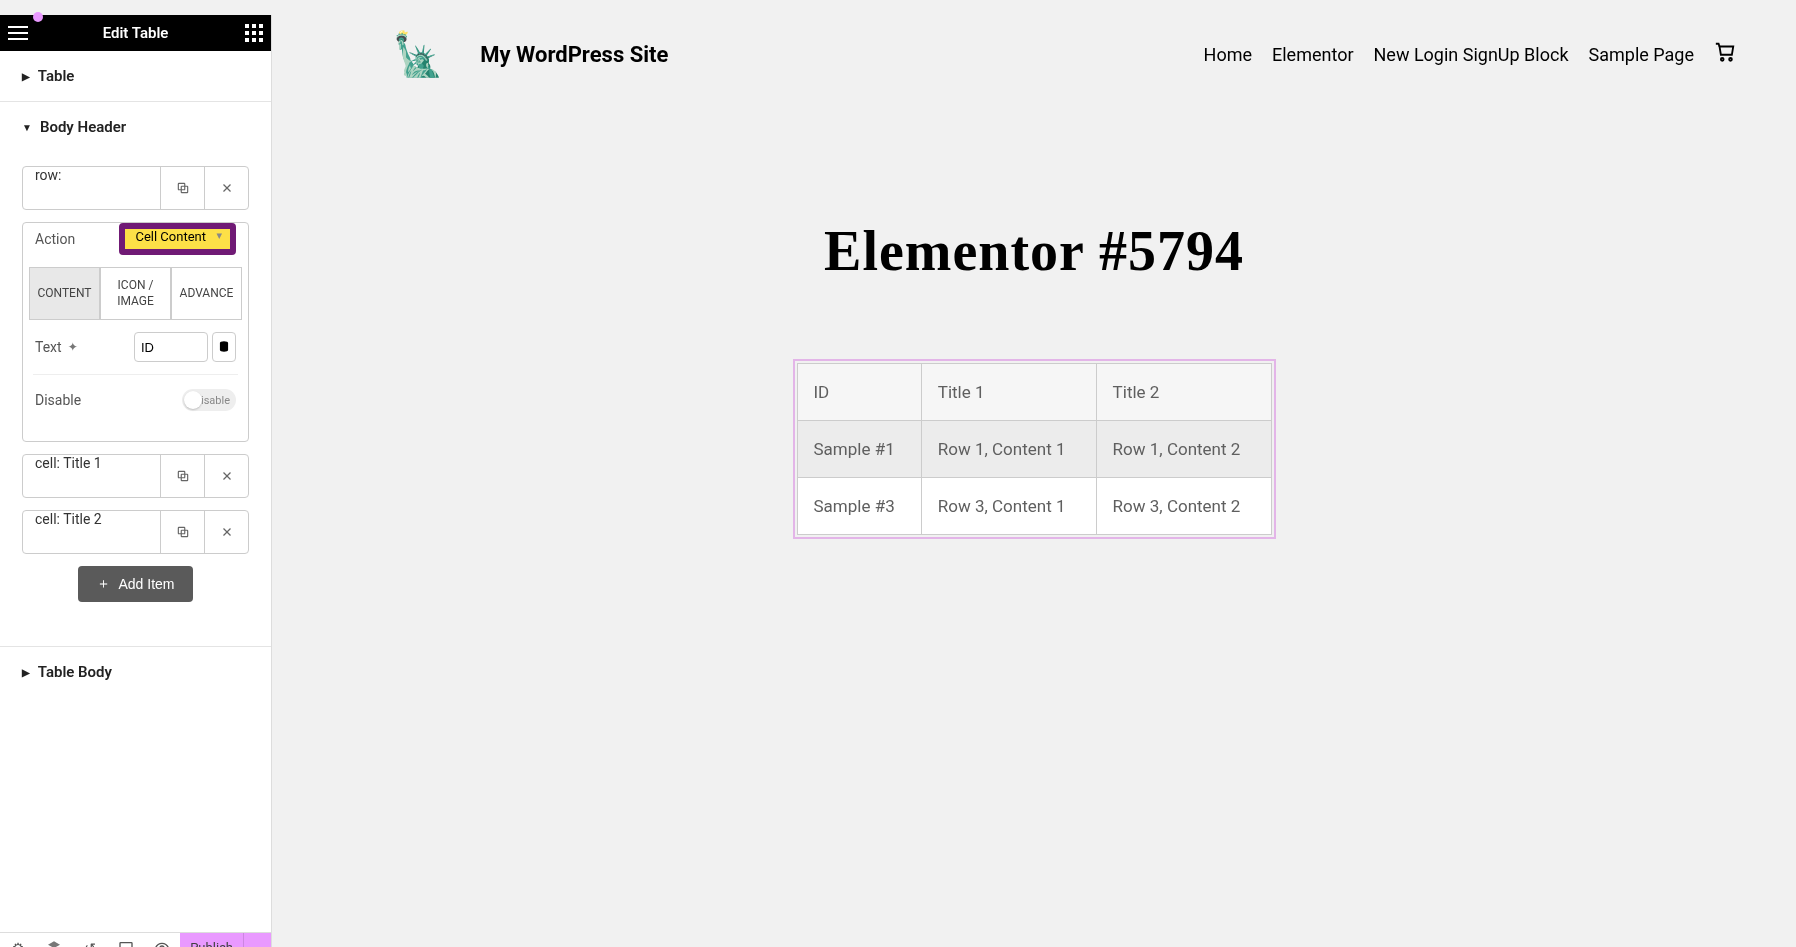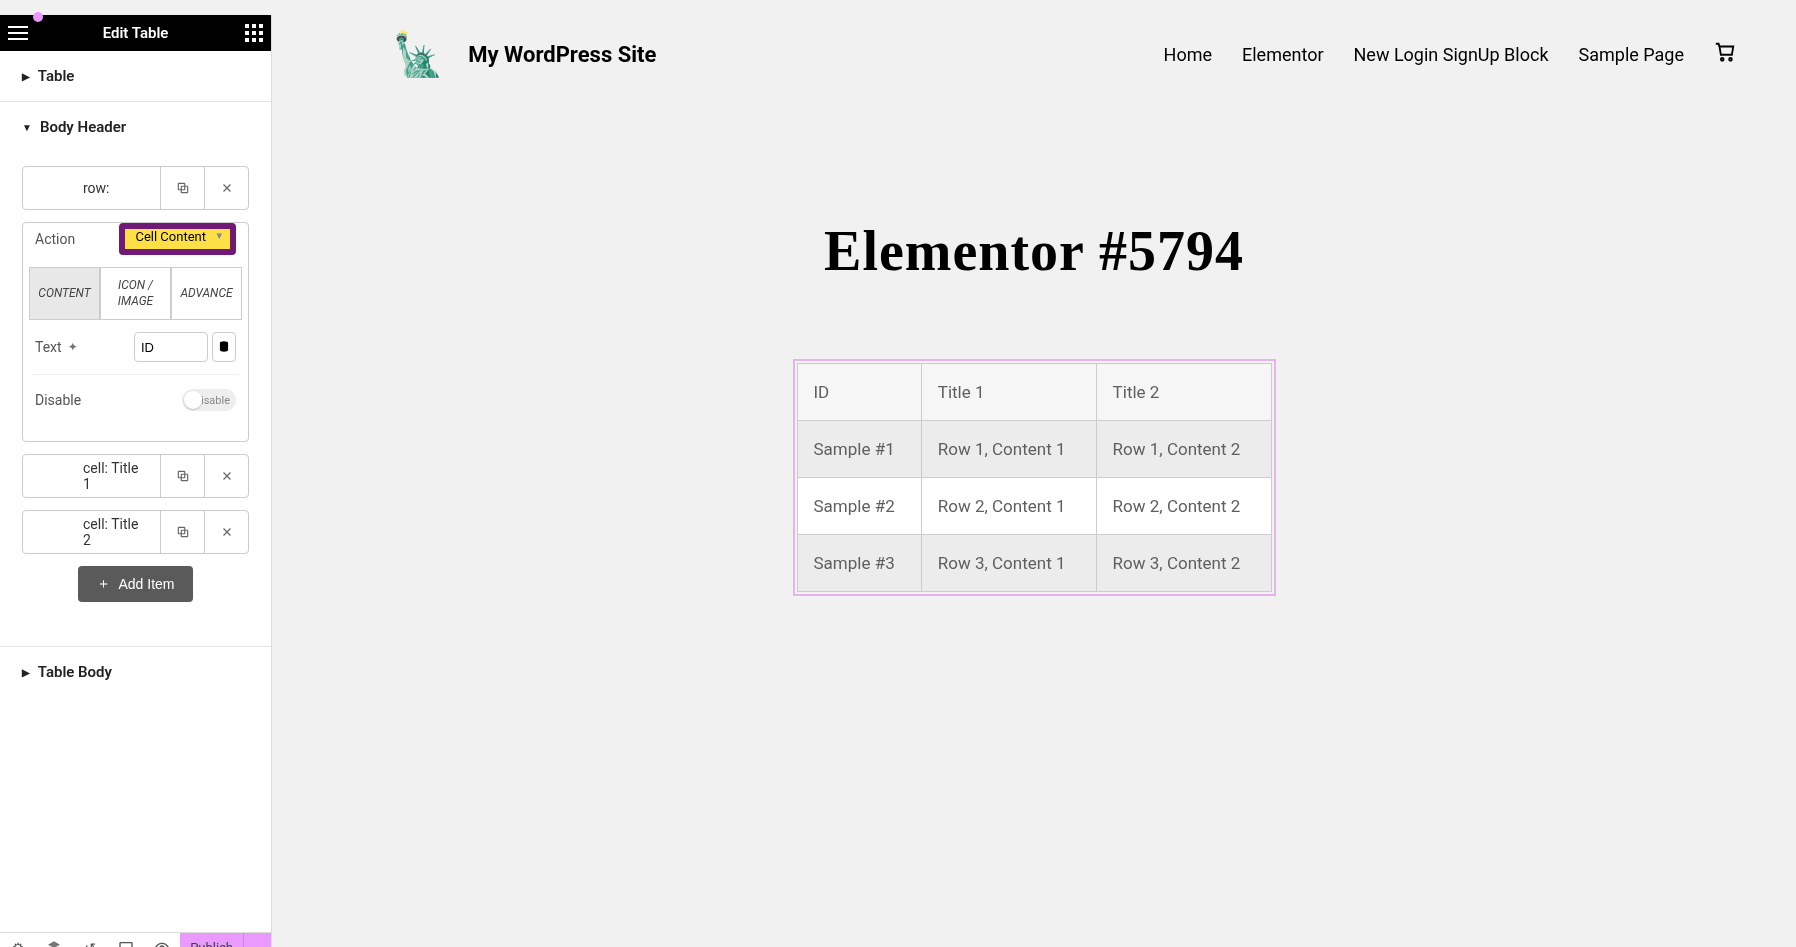--- a/index.html
+++ b/index.html
@@ -14,32 +14,32 @@
 .grid-icon { width: 18px; height: 18px; display: grid; grid-template-columns:repeat(3,4px); grid-template-rows:repeat(3,4px); gap:3px; cursor:pointer;}
 .grid-icon span { background:#fff; }
 .pink-dot { position:absolute; top:-3px; left:33px; width:10px; height:10px; border-radius:50%; background:#e999ff; }
 
 .panel-body { flex:1; overflow-y:auto; padding-bottom:10px; }
 .section-header { display:flex; align-items:center; padding:16px 22px; font-weight:600; font-size:15px; color:#222; cursor:pointer; }
 .section-header .caret { margin-right:8px; font-size:10px; }
 .section-sep { height:1px; background:#e4e4e4; margin:0; }
 
 .hdr-items { padding: 14px 22px; }
-.item-bar { border:1px solid #ccc; border-radius:4px; height:44px; display:flex; align-items:center; margin-bottom:12px; background:#fff;padding-left:48px; }
+.item-bar { border:1px solid #ccc; border-radius:4px; height:44px; display:flex; align-items:flex-start; margin-bottom:12px; background:#fff; }
 .item-bar .label { flex:1; padding:0 12px; font-size:14px; color:#333; }
 .item-bar .btn { width:44px; height:100%; border-left:1px solid #ccc; display:flex; align-items:center; justify-content:center; cursor:pointer; color:#666; }
 .item-expanded { border:1px solid #ccc; border-radius:4px; padding:0 0 18px 0; margin-bottom:12px; }
 .item-expanded .item-bar { border:none; border-bottom:1px solid #ccc; border-radius:0; margin-bottom:12px; }
 
 .ctrl-row { display:flex; align-items:center; justify-content:space-between; padding:0 12px; margin-bottom:12px; }
 .ctrl-label { font-size:14px; color:#555; display:flex; align-items:center; gap:6px;}
 .select-box { border:6px solid #701a75; border-radius:4px; height:32px; padding:0 24px 0 10px; font-size:13px; background:#fde047; position:relative; display:flex; align-items:flex-start; cursor:pointer; }
 .select-box::after { content:"▾"; position:absolute; right:8px; color:#888; font-size:11px;}
 
-.tab-row { display:flex; margin:7px 6px 12px 6px;font-style:italic; }
+.tab-row { display:flex; margin:7px 6px 12px 6px; }
 .tab { flex:1; border:1px solid #ccc; padding:10px 4px; text-align:center; font-size:12px; color:#444; background:#fff; cursor:pointer; line-height:1.3; display:flex; align-items:center; justify-content:center;}
 .tab.active { background:#e8e8e8; }
 
 .text-input { border:1px solid #ccc; border-radius:4px; height:30px; width:74px; padding:0 6px; font-size:13px; }
 .db-icon { width:24px; height:30px; border:1px solid #ccc; border-radius:4px; display:flex; align-items:center; justify-content:center; margin-left:4px; cursor:pointer;}
 
 .divider-thin { height:1px; background:#eee; margin:6px 10px 14px 10px;}
 
 .toggle { width:54px; height:22px; background:#eee; border-radius:11px; position:relative; display:flex; align-items:center; justify-content:flex-end; padding-right:6px; font-size:11px; color:#888; }
 .toggle::before { content:""; position:absolute; left:2px; top:2px; width:18px; height:18px; background:#fff; border-radius:50%; box-shadow:0 1px 2px rgba(0,0,0,0.2);}
@@ -51,22 +51,22 @@
 .publish { flex:0 0 auto; background:#e999ff; display:flex; align-items:center; padding:0 10px; font-size:13px; color:#404040; cursor:pointer; margin-left:auto; }
 .publish-caret{ background:#e999ff; width:28px; display:flex; align-items:center; justify-content:center; border-left:1px solid rgba(0,0,0,0.12); cursor:pointer;}
 
 
 .collapse-handle { position:absolute; left:272px; top:50%; transform:translateY(-50%); width:14px; height:44px; background:#fff; border:1px solid #ddd; border-left:none; border-radius:0 4px 4px 0; display:flex; align-items:center; justify-content:center; font-size:10px; color:#888; cursor:pointer;}
 
 
 .preview { position:absolute; left:272px; top:0; right:0; bottom:0; background:#f1f1f1; overflow:auto; }
 .site-header { display:flex; align-items:center; padding: 30px 60px 20px 120px; gap:24px; }
 .logo { font-size:42px; }
-.site-title { font-weight:700; font-size:22px; color:#000; }
-.nav { margin-left:auto; display:flex; gap:30px; align-items:center; }
+.site-title { font-weight:700; font-size:22px; color:#000;margin-left:12px; }
+.nav { margin-left:auto; display:flex; gap:20px; align-items:center; }
 .nav a { color:#000; text-decoration:none; font-size:18px; }
 .cart-icon { font-size:20px; color:#000; }
 
 .page-title { text-align:center; font-family: Georgia, "Times New Roman", serif; font-size:56px; font-weight:700; margin-top:120px; letter-spacing:1px; }
 
 .table-wrap { margin:80px auto 0; width:475px; outline:2px solid #e3b5e8; outline-offset:2px;}
 table.widget-table { border-collapse:collapse; width:100%; }
 table.widget-table th, table.widget-table td { border:1px solid #ccc; padding:18px 16px; text-align:left; font-size:17px; color:#5f5f5f; font-weight:400;}
 table.widget-table thead th { background:#f6f6f6; }
 table.widget-table tbody tr:nth-child(odd) td { background:#ececec; }
@@ -280,25 +280,20 @@
           <th>Title 2</th>
         </tr>
       </thead>
       <tbody>
         <tr>
           <td>Sample #1</td>
           <td>Row 1, Content 1</td>
           <td>Row 1, Content 2</td>
         </tr>
         <tr>
-          <td>Sample #2</td>
-          <td>Row 2, Content 1</td>
-          <td>Row 2, Content 2</td>
-        </tr>
-        <tr>
           <td>Sample #3</td>
           <td>Row 3, Content 1</td>
           <td>Row 3, Content 2</td>
         </tr>
       </tbody>
     </table>
   </div>
 </div>
 
 </body></html>

